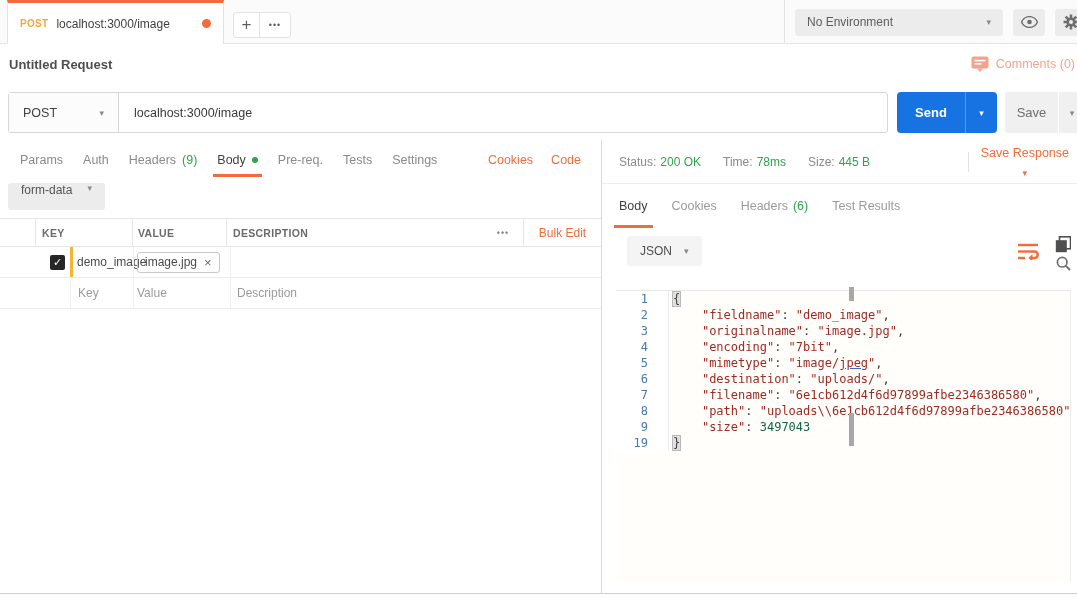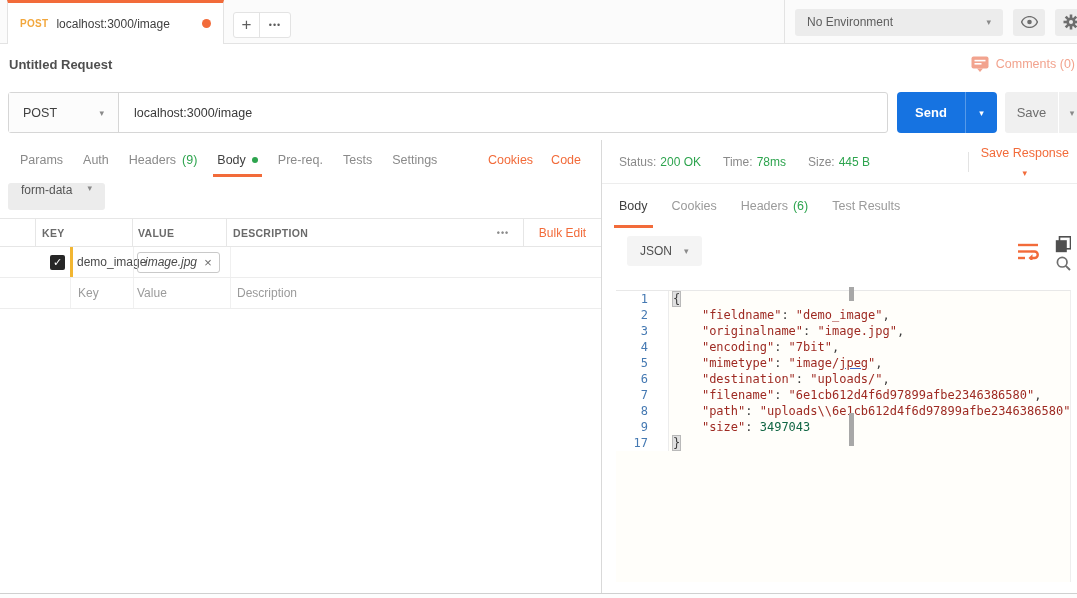--- a/index.html
+++ b/index.html
@@ -96,21 +96,21 @@
   .kvrow .c0 { width:70px; height:100%; display:flex; align-items:center; justify-content:flex-end; padding-right:5px; }
   .kvrow .ck { width:15px; height:15px; background:var(--checkbox-dark); border-radius:2px; color:#fff;
     font-size:11px; line-height:15px; text-align:center; cursor:pointer; }
   .kvrow .c1 { width:63px; height:100%; display:flex; align-items:center; padding-left:7px; }
   .kvrow.filled .c1 { border-left:3px solid var(--amber-bar); padding-left:4px; }
   .kvrow .c2 { width:97px; height:100%; display:flex; align-items:center; border-left:1px solid #f0f0f0; padding-left:3px; }
   .kvrow .c3 { flex:1; height:100%; display:flex; align-items:center; border-left:1px solid #f0f0f0; padding-left:6px; }
   .kvrow.ph { color:#9b9b9b; }
   .kvrow.ph .c1 { border-left:1px solid #f0f0f0; }
   .chip { display:inline-flex; align-items:center; gap:7px; border:1px solid #c9c9c9; border-radius:3px;
-    padding:2px 7px; color:#4a4a4a; cursor:default;font-style:italic; }
+    padding:2px 7px; color:#4a4a4a; cursor:default; }
   .chip .x { color:#6b6b6b; font-size:13px; cursor:pointer; }
 
   
   .resp-meta { height:44px; border-bottom:1px solid #ededed; display:flex; align-items:center;
     padding-left:17px; font-size:12px; color:#8a8a8a; }
   .resp-meta .pair { margin-right:22px; white-space:nowrap; }
   .resp-meta .val { color:var(--status-green); margin-left:4px; }
   .resp-meta .divline { margin-left:auto; width:1px; height:20px; background:#e3e3e3; }
   .save-resp { display:flex; align-items:center; gap:8px; color:var(--accent-orange);
     font-size:12.5px; padding:0 8px 0 12px; white-space:nowrap; cursor:pointer;flex-direction:column; }
@@ -409,21 +409,21 @@
           </div>
           <div class="edl">
             <span class="ln">8</span>
             <span class="lc"><span>    </span><span class="tk-s">"path"</span><span>: </span><span class="tk-s">"uploads\\6e1cb612d4f6d97899afbe2346386580"</span><span>,</span></span>
           </div>
           <div class="edl">
             <span class="ln">9</span>
             <span class="lc"><span>    </span><span class="tk-s">"size"</span><span>: </span><span class="tk-n">3497043</span></span>
           </div>
           <div class="edl">
-            <span class="ln">17</span>
+            <span class="ln">19</span>
             <span class="lc"><span class="tk-b">}</span></span>
           </div>
         </div>
     </div>
   </div>
 
   <div class="sb-thumb" style="top:287px; height:14px;"></div>
   <div class="sb-thumb" style="top:413px; height:33px;"></div>
 
   <div class="bottomline"></div>

